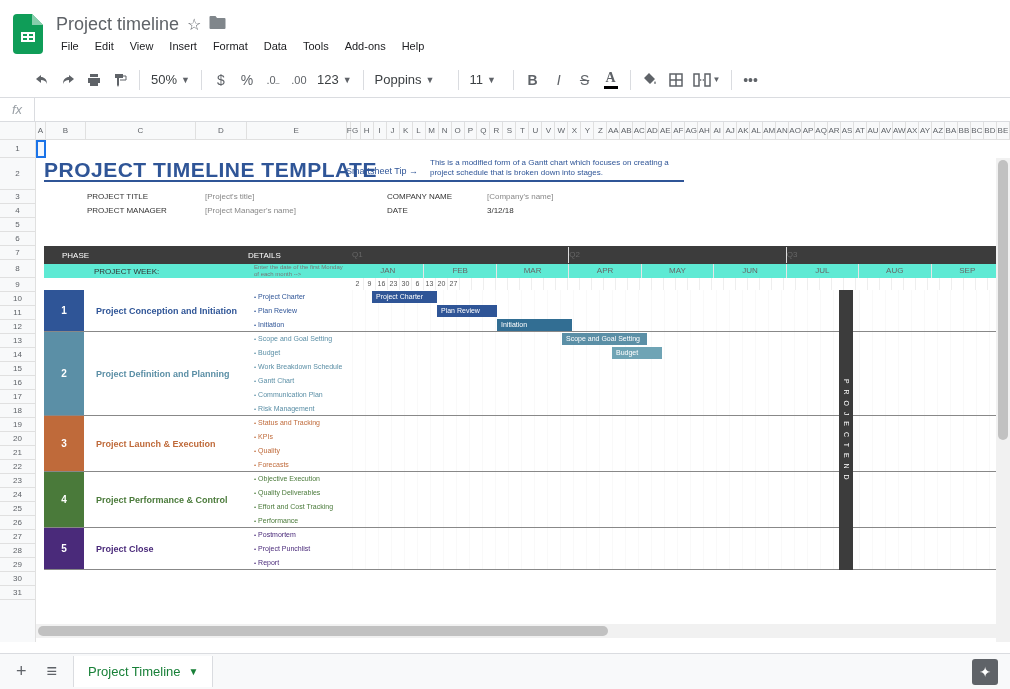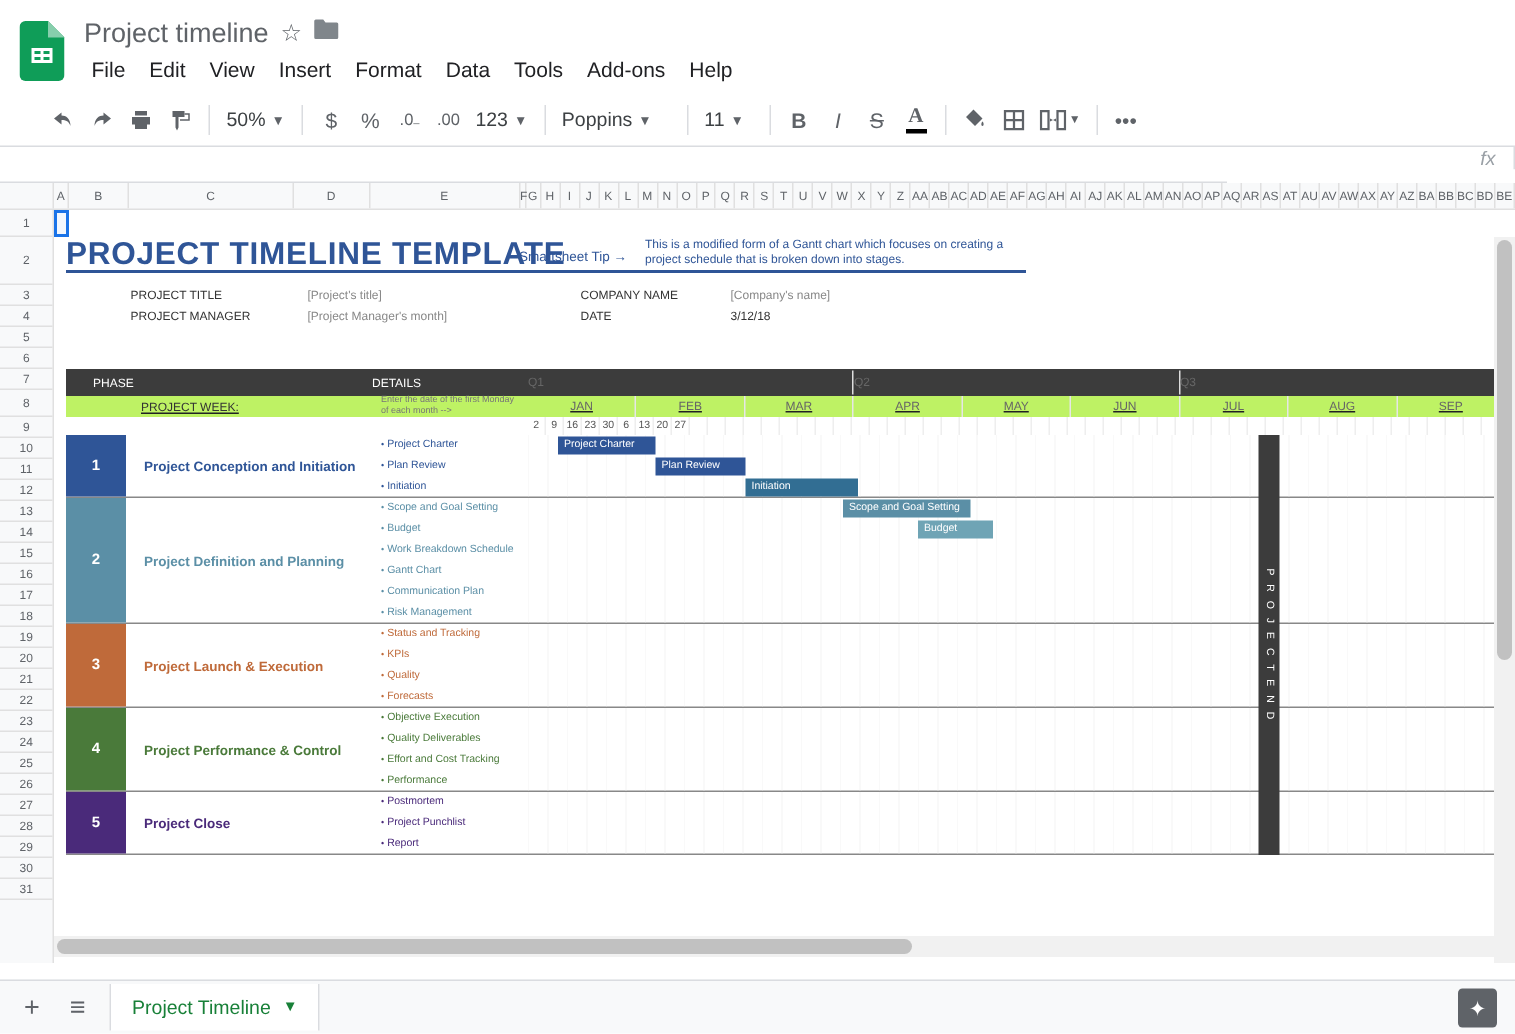--- a/index.html
+++ b/index.html
@@ -7,36 +7,36 @@
 
   
   .app-header { display: flex; align-items: center; padding: 6px 10px 0 8px; height: 62px; }
   .logo { width: 40px; height: 40px; display: flex; align-items: center; justify-content: center; margin-right: 6px; }
   .logo svg { display: block; }
   .doc-area { flex: 1; display: flex; flex-direction: column; }
   .doc-title-row { display: flex; align-items: center; gap: 8px; padding-left: 2px; }
   .doc-title { font-size: 18px; color: #5f6368; letter-spacing: 0; }
   .star-icon, .folder-icon { color: #5f6368; font-size: 16px; }
   .menu-bar { display: flex; gap: 2px; padding-top: 2px; }
-  .menu-item { font-size: 14px; color: #202124; padding: 3px 7px; border-radius: 3px; cursor: pointer; }
+  .menu-item { font-size: 11px; color: #202124; padding: 3px 7px; border-radius: 3px; cursor: pointer; }
   .last-edit { font-size: 14px; color: #5f6368; text-decoration: underline; margin-left: 8px; cursor: pointer; }
   .header-right { display: flex; align-items: center; gap: 12px; margin-left: auto; }
   .comments-btn { width: 36px; height: 36px; border-radius: 4px; background: #555; color: #fff; display: flex; align-items: center; justify-content: center; font-size: 18px; cursor: pointer; }
   .share-btn { background: #1e8e3e; color: #fff; border: none; border-radius: 4px; padding: 8px 16px; font-size: 14px; font-weight: 500; display: flex; align-items: center; gap: 6px; cursor: pointer; letter-spacing: .25px; }
 
   
   .toolbar { display: flex; align-items: center; height: 36px; border-bottom: 1px solid #dadce0; padding: 0 10px 0 30px; gap: 2px; }
   .tb-sep { width: 1px; height: 20px; background: #dadce0; margin: 0 5px; }
   .tb-btn { min-width: 24px; height: 26px; display: flex; align-items: center; justify-content: center; color: #5f6368; cursor: pointer; border-radius: 2px; padding: 0 3px; font-size: 14px; }
   .tb-drop { font-size: 13px; color: #3c4043; display: flex; align-items: center; gap: 4px; padding: 0 4px; cursor: pointer; height: 24px; }
   .tb-drop .arrow { font-size: 9px; color: #5f6368; }
   .underline-A { border-bottom: 3px solid #000; padding: 0 2px; font-weight: bold; font-family: "Times New Roman", serif; }
 
   
-  .formula-bar { display: flex; align-items: flex-end; height: 24px; border-bottom: 1px solid #dadce0; flex-direction: column; }
+  .formula-bar { display: flex; align-items: flex-end; height: 24px; border-bottom: 1px solid #dadce0; }
   .fx-label { font-style: italic; color: #9aa0a6; font-size: 13px; padding: 0 12px; border-right: 1px solid #dadce0; height: 100%; display: flex; align-items: center; }
   .fx-input { flex: 1; border: none; outline: none; font-size: 13px; padding: 0 8px; height: 100%; }
 
   
   .sheet-wrap { position: relative; height: 520px; display: flex; flex-direction: column; }
   .col-headers { display: flex; height: 18px; background: #f8f9fa; border-bottom: 1px solid #e0e0e0; font-size: 8px; color: #5f6368; }
   .corner { width: 36px; border-right: 1px solid #e0e0e0; }
   .ch { border-right: 1px solid #e0e0e0; text-align: center; line-height: 18px; }
   .grid-body { display: flex; flex: 1; overflow: hidden; position: relative; }
   .row-headers { width: 36px; background: #f8f9fa; border-right: 1px solid #e0e0e0; font-size: 8px; color: #5f6368; }
@@ -55,21 +55,21 @@
   .meta-label { width: 118px; color: #333; }
   .meta-val { color: #888; }
 
   
   .tbl { position: absolute; top: 106px; left: 8px; width: 960px; }
   .tbl-head { display: flex; background: #3c3c3c; color: #fff; font-size: 8px; height: 18px; align-items: center; }
   .tbl-head .ph { width: 40px; }
   .tbl-head .phase-h { width: 164px; }
   .tbl-head .det-h { width: 104px; }
   .q-cell { flex: 1; color: #666; position: relative; line-height: 16px; border-right: 1px solid #ddd; }
-  .mon-row { display: flex; background: #bef264; font-size: 8px; height: 14px; text-decoration: underline; }
+  .mon-row { display: flex; background: #5eead4; font-size: 8px; height: 14px; }
   .mon-row .blank2 { width: 308px; font-size: 7px; color: #666; display: flex; align-items: center; padding-left: 50px; position: relative; }
   .mon-cell { flex: 1; text-align: center; line-height: 14px; color: #666; border-right: 1px solid #e6e6e6; }
   .week-row { display: flex; font-size: 7px; height: 12px; background: #fff; }
   .week-row .lab { width: 308px; font-size: 7px; color: #444; padding-left: 209px; line-height: 12px; }
   .wk-cell { width: 12px; text-align: center; line-height: 12px; color: #555; border-right: 1px solid #eee; }
 
   .phases { }
   .phase-section { display: flex; }
   .phase-num { width: 40px; color: #fff; font-size: 10px; font-weight: bold; display: flex; align-items: center; justify-content: center; }
   .phase-name { width: 164px; font-size: 9px; font-weight: bold; display: flex; align-items: center; padding-left: 12px; }
@@ -339,21 +339,21 @@
       <div class="tpl-tip">Smartsheet Tip →</div>
       <div class="tpl-tip-text">This is a modified form of a Gantt chart which focuses on creating a project schedule that is broken down into stages.</div>
       <div class="tpl-hr"></div>
 
       <div class="meta-row" style="top:52px;left:8px">
         <span class="meta-label">PROJECT TITLE</span>
         <span class="meta-val">[Project's title]</span>
       </div>
       <div class="meta-row" style="top:66px;left:8px">
         <span class="meta-label">PROJECT MANAGER</span>
-        <span class="meta-val">[Project Manager's month]</span>
+        <span class="meta-val">[Project Manager's name]</span>
       </div>
       <div class="meta-row" style="top:52px;left:308px">
         <span class="meta-label" style="width:100px">COMPANY NAME</span>
         <span class="meta-val">[Company's name]</span>
       </div>
       <div class="meta-row" style="top:66px;left:308px">
         <span class="meta-label" style="width:100px">DATE</span>
         <span class="meta-val" style="color:#333">3/12/18</span>
       </div>
 

